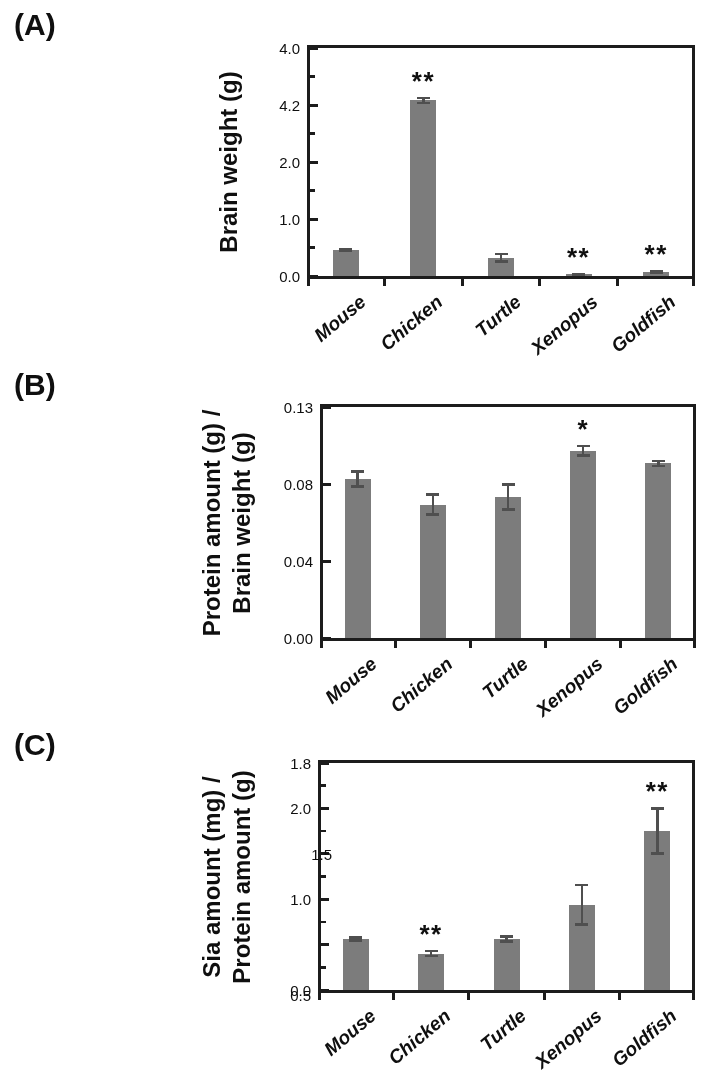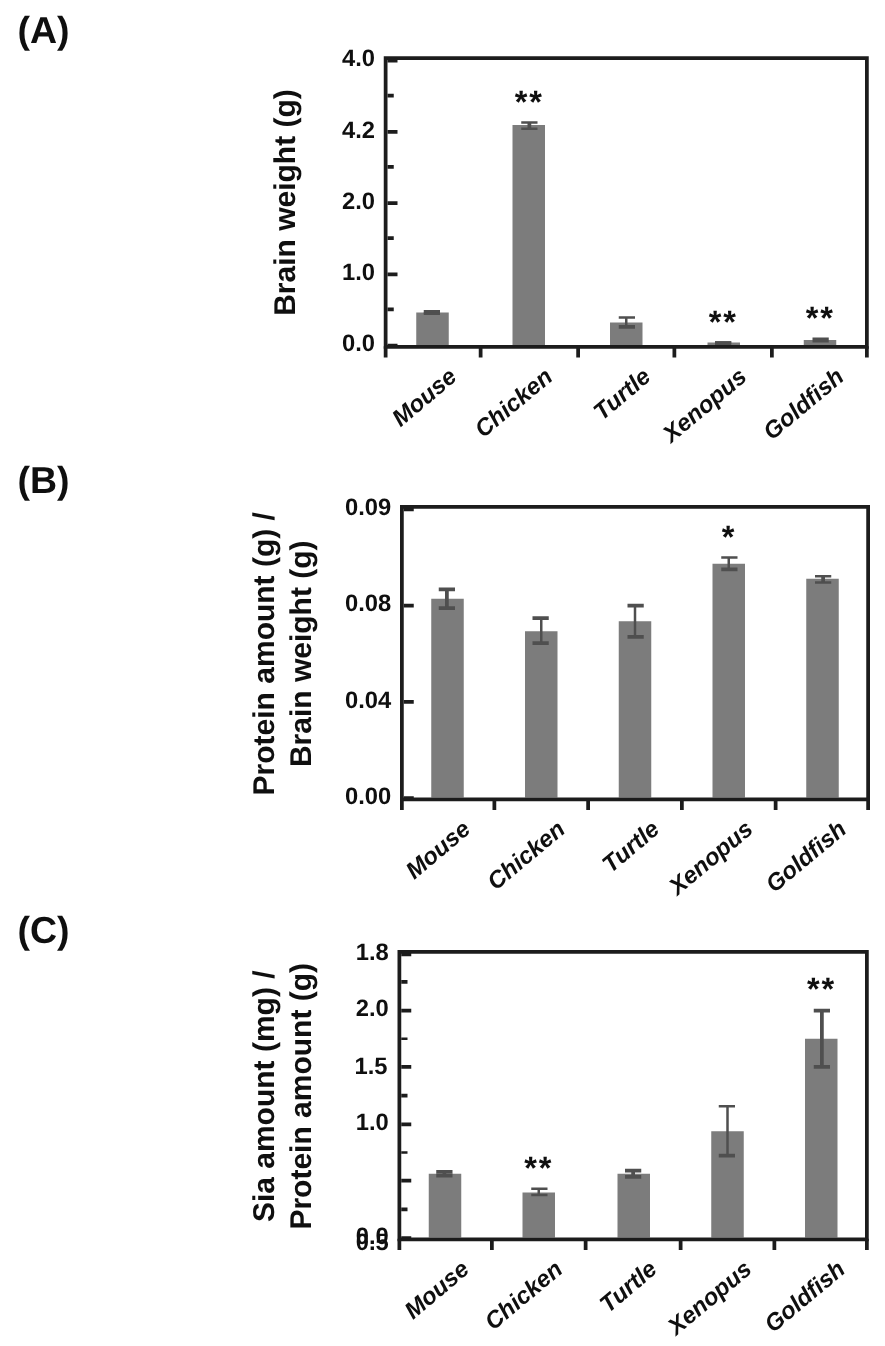--- a/index.html
+++ b/index.html
@@ -7,21 +7,21 @@
     width: 708px; height: 1077px;
     background: #ffffff;
     position: relative;
     font-family: "Liberation Sans", sans-serif;
     overflow: hidden;
   }
   #figure { position: absolute; left: 0; top: 0; width: 708px; height: 1077px; }
   .el { position: absolute; color: #0f0f0f; }
   .panel-letter { font-size: 30px; font-weight: bold; letter-spacing: 0px; }
   .y-title { font-size: 24px; font-weight: bold; text-align: center; white-space: pre; line-height: 30px; }
-  .ytick-label { font-size: 19px; font-weight: bold; }
+  .ytick-label { font-size: 15px; font-weight: normal; }
   .xcat-label { font-size: 19px; font-weight: bold; font-style: italic; white-space: nowrap; }
   .sig { font-size: 26px; font-weight: bold; letter-spacing: 1.5px; white-space: nowrap; }
 </style>
 </head>
 <body>
 
 <div id="figure">
     <div class="el panel-letter" style="left: 14px; top: 8px;">(A)</div>
     <div class="el" style="left: 332.8px; top: 250.35px; width: 26px; height: 25.65px; background: rgb(124, 124, 124);"></div>
     <div class="el" style="left: 344.55px; top: 249.21px; width: 2.5px; height: 2.28px; background: rgb(79, 79, 79);"></div>
@@ -101,21 +101,21 @@
     <div class="el" style="left: 651.9px; top: 464.533px; width: 13px; height: 2.5px; background: rgb(79, 79, 79);"></div>
     <div class="el xcat-label" style="right: 39.6px; top: 653px; transform: rotate(-40deg); transform-origin: 100% 0px;">Goldfish</div>
     <div class="el" style="left: 320px; top: 404px; width: 376px; height: 237px; border: 3px solid rgb(28, 28, 28); box-sizing: border-box; background: transparent;"></div>
     <div class="el" style="left: 323px; top: 636.5px; width: 8px; height: 3px; background: rgb(28, 28, 28);"></div>
     <div class="el ytick-label" style="right: 395px; top: 638px; transform: translateY(-50%);">0.00</div>
     <div class="el" style="left: 323px; top: 559.5px; width: 8px; height: 3px; background: rgb(28, 28, 28);"></div>
     <div class="el ytick-label" style="right: 395px; top: 561px; transform: translateY(-50%);">0.04</div>
     <div class="el" style="left: 323px; top: 482.5px; width: 8px; height: 3px; background: rgb(28, 28, 28);"></div>
     <div class="el ytick-label" style="right: 395px; top: 484px; transform: translateY(-50%);">0.08</div>
     <div class="el" style="left: 323px; top: 405.5px; width: 8px; height: 3px; background: rgb(28, 28, 28);"></div>
-    <div class="el ytick-label" style="right: 395px; top: 407px; transform: translateY(-50%);">0.09</div>
+    <div class="el ytick-label" style="right: 395px; top: 407px; transform: translateY(-50%);">0.13</div>
     <div class="el" style="left: 320px; top: 639px; width: 3px; height: 9px; background: rgb(28, 28, 28);"></div>
     <div class="el" style="left: 393.7px; top: 639px; width: 3px; height: 9px; background: rgb(28, 28, 28);"></div>
     <div class="el" style="left: 468.9px; top: 639px; width: 3px; height: 9px; background: rgb(28, 28, 28);"></div>
     <div class="el" style="left: 544.1px; top: 639px; width: 3px; height: 9px; background: rgb(28, 28, 28);"></div>
     <div class="el" style="left: 619.3px; top: 639px; width: 3px; height: 9px; background: rgb(28, 28, 28);"></div>
     <div class="el" style="left: 693px; top: 639px; width: 3px; height: 9px; background: rgb(28, 28, 28);"></div>
     <div class="el y-title" style="left: 227px; top: 522.5px; transform: translate(-50%, -50%) rotate(-90deg);">Protein amount (g) /
 Brain weight (g)</div>
     <div class="el panel-letter" style="left: 14px; top: 728px;">(C)</div>
     <div class="el" style="left: 342.7px; top: 939.152px; width: 26px; height: 50.848px; background: rgb(124, 124, 124);"></div>
@@ -146,21 +146,21 @@
     <div class="el sig" style="left: 657.3px; top: 776.4px; transform: translateX(-50%);">**</div>
     <div class="el xcat-label" style="right: 40.7px; top: 1005px; transform: rotate(-40deg); transform-origin: 100% 0px;">Goldfish</div>
     <div class="el" style="left: 318px; top: 760px; width: 377px; height: 233px; border: 3px solid rgb(28, 28, 28); box-sizing: border-box; background: transparent;"></div>
     <div class="el" style="left: 321px; top: 988.5px; width: 8px; height: 3px; background: rgb(28, 28, 28);"></div>
     <div class="el ytick-label" style="right: 397px; top: 990px; transform: translateY(-50%);">0.0</div>
     <div class="el" style="left: 321px; top: 943.1px; width: 8px; height: 3px; background: rgb(28, 28, 28);"></div>
     <div class="el ytick-label" style="right: 397px; top: 995px; transform: translateY(-50%);">0.5</div>
     <div class="el" style="left: 321px; top: 897.7px; width: 8px; height: 3px; background: rgb(28, 28, 28);"></div>
     <div class="el ytick-label" style="right: 397px; top: 899.2px; transform: translateY(-50%);">1.0</div>
     <div class="el" style="left: 321px; top: 852.3px; width: 8px; height: 3px; background: rgb(28, 28, 28);"></div>
-    <div class="el ytick-label" style="right: 398px; top: 853.8px; transform: translateY(-50%); margin-left: 45px;">1.5</div>
+    <div class="el ytick-label" style="right: 376px; top: 853.8px; transform: translateY(-50%); margin-left: 45px;">1.5</div>
     <div class="el" style="left: 321px; top: 806.9px; width: 8px; height: 3px; background: rgb(28, 28, 28);"></div>
     <div class="el ytick-label" style="right: 397px; top: 808.4px; transform: translateY(-50%);">2.0</div>
     <div class="el" style="left: 321px; top: 761.5px; width: 8px; height: 3px; background: rgb(28, 28, 28);"></div>
     <div class="el ytick-label" style="right: 397px; top: 763px; transform: translateY(-50%);">1.8</div>
     <div class="el" style="left: 321px; top: 966.05px; width: 5px; height: 2.5px; background: rgb(28, 28, 28);"></div>
     <div class="el" style="left: 321px; top: 920.65px; width: 5px; height: 2.5px; background: rgb(28, 28, 28);"></div>
     <div class="el" style="left: 321px; top: 875.25px; width: 5px; height: 2.5px; background: rgb(28, 28, 28);"></div>
     <div class="el" style="left: 321px; top: 829.85px; width: 5px; height: 2.5px; background: rgb(28, 28, 28);"></div>
     <div class="el" style="left: 321px; top: 784.45px; width: 5px; height: 2.5px; background: rgb(28, 28, 28);"></div>
     <div class="el" style="left: 318px; top: 991px; width: 3px; height: 9px; background: rgb(28, 28, 28);"></div>

